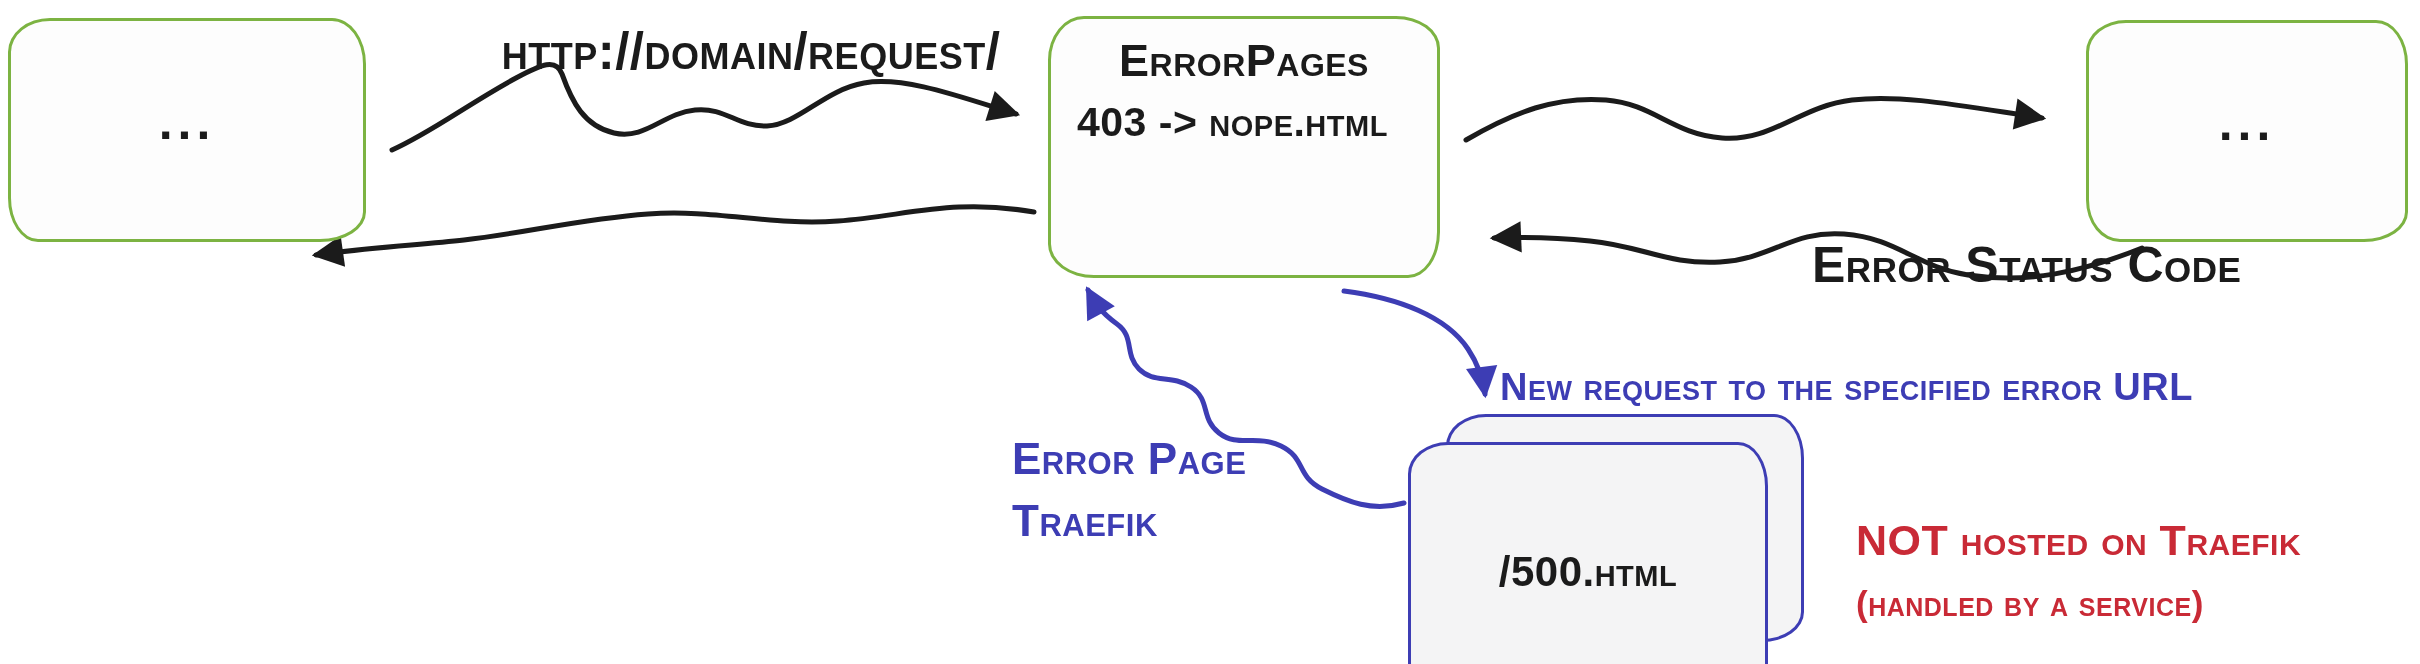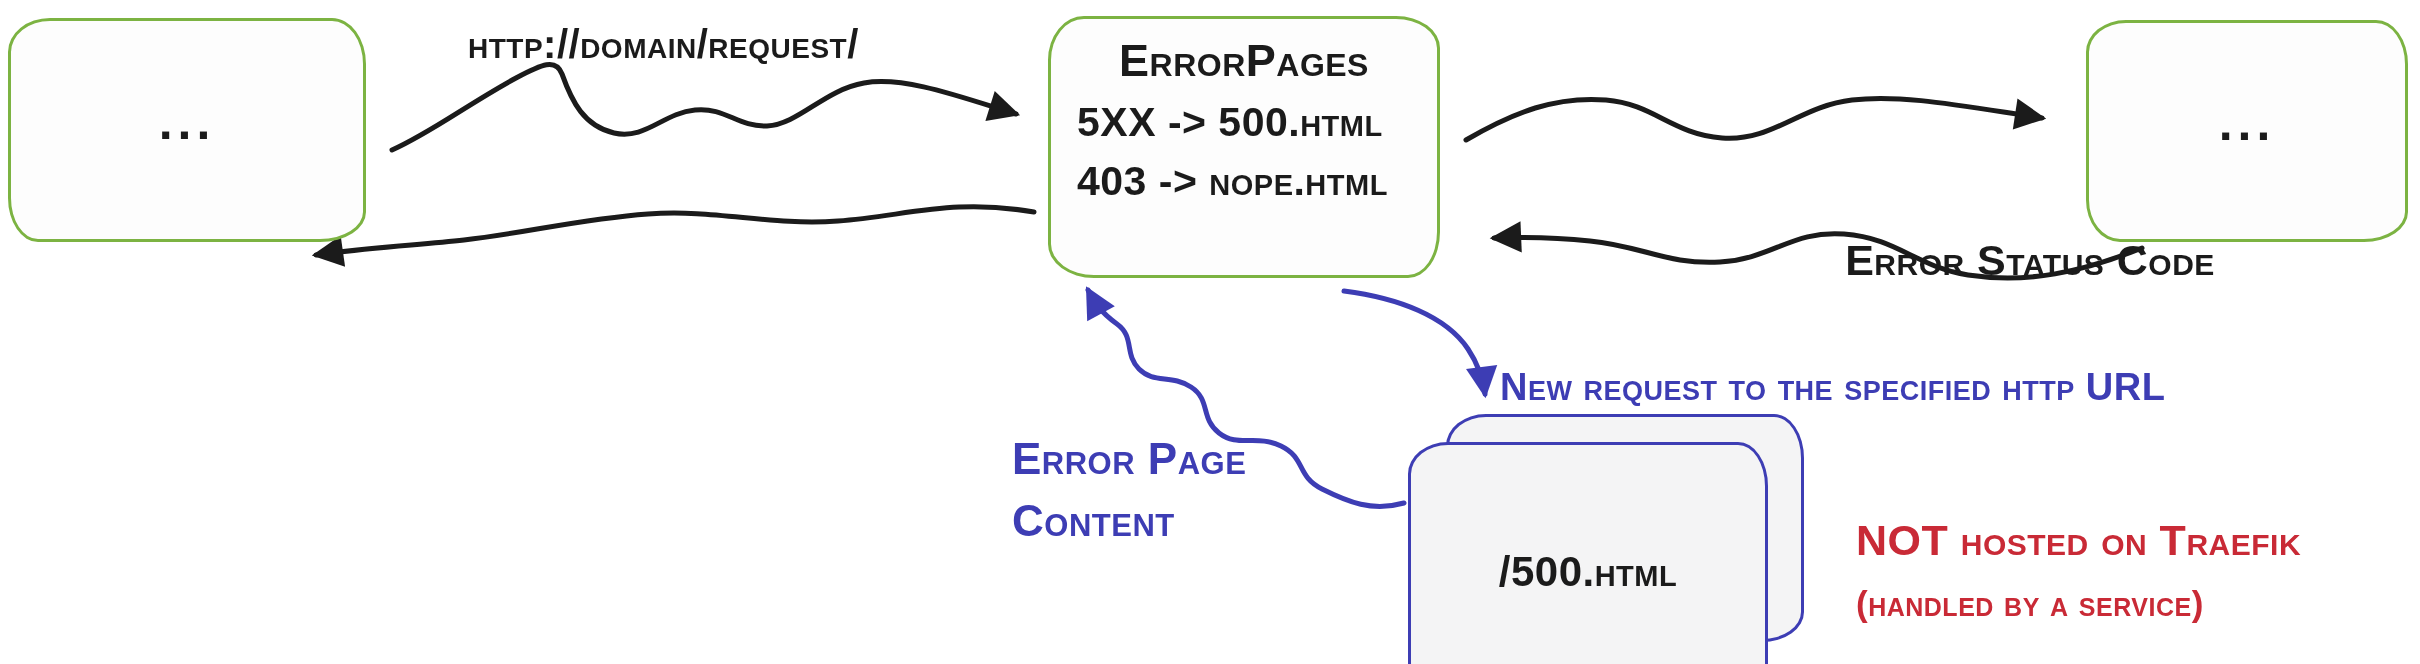--- a/index.html
+++ b/index.html
@@ -45,22 +45,22 @@
     border-radius:40px 30px 42px 32px / 32px 44px 30px 40px;
   }
   .stack-back{left:1446px; top:414px; width:358px; height:228px; z-index:1;}
   .stack-front{left:1408px; top:442px; width:360px; height:260px; z-index:2;
     display:flex; align-items:center; justify-content:center;}
   .file{font-size:42px; font-weight:600;}
 
   .dots{font-size:50px; font-weight:700; letter-spacing:5px; transform:translateY(-8px);}
 
   .label{position:absolute; z-index:3; font-weight:600; white-space:nowrap;}
-  .url{left:468px; top:22px; width:566px; font-size:40px;}
-  .status{left:1812px; top:236px; width:436px; text-align:center; font-size:43px;}
+  .url{left:468px; top:22px; width:566px; text-align:center; font-size:51px;}
+  .status{left:1812px; top:236px; width:436px; font-size:50px;}
   .newreq{left:1500px; top:366px; width:770px; font-size:38px; color:var(--blue,#3d3db4);}
   .epc{left:1012px; top:428px; font-size:44px; color:var(--blue,#3d3db4); line-height:1.42;}
   .red1{left:1856px; top:516px; font-size:43px; color:var(--red,#c92a36);}
   .red2{left:1856px; top:584px; font-size:35px; color:var(--red,#c92a36);}
 </style>
 </head>
 <body>
 
 <div class="canvas">
 
@@ -117,35 +117,34 @@
   </svg>
 
   <div class="box client">
     <div class="dots">...</div>
   </div>
 
   <div class="label url">http://domain/request/</div>
 
   <div class="box middleware">
     <div class="mw-title">ErrorPages</div>
-    <div class="mw-rule">5XX -&gt; 500.html</div>
     <div class="mw-rule">403 -&gt; nope.html</div>
   </div>
 
   <div class="box service">
     <div class="dots">...</div>
   </div>
 
   <div class="label status">Error Status Code</div>
 
-  <div class="label newreq">New request to the specified http URL</div>
+  <div class="label newreq">New request to the specified error URL</div>
 
   <div class="label epc">
     <div>Error Page</div>
-    <div>Content</div>
+    <div>Traefik</div>
   </div>
 
   <div class="box-blue stack-back"></div>
   <div class="box-blue stack-front">
     <div class="file">/500.html</div>
   </div>
 
   <div class="label red2">(handled by a service)</div>
   <div class="label red1">NOT hosted on Traefik</div>
 

